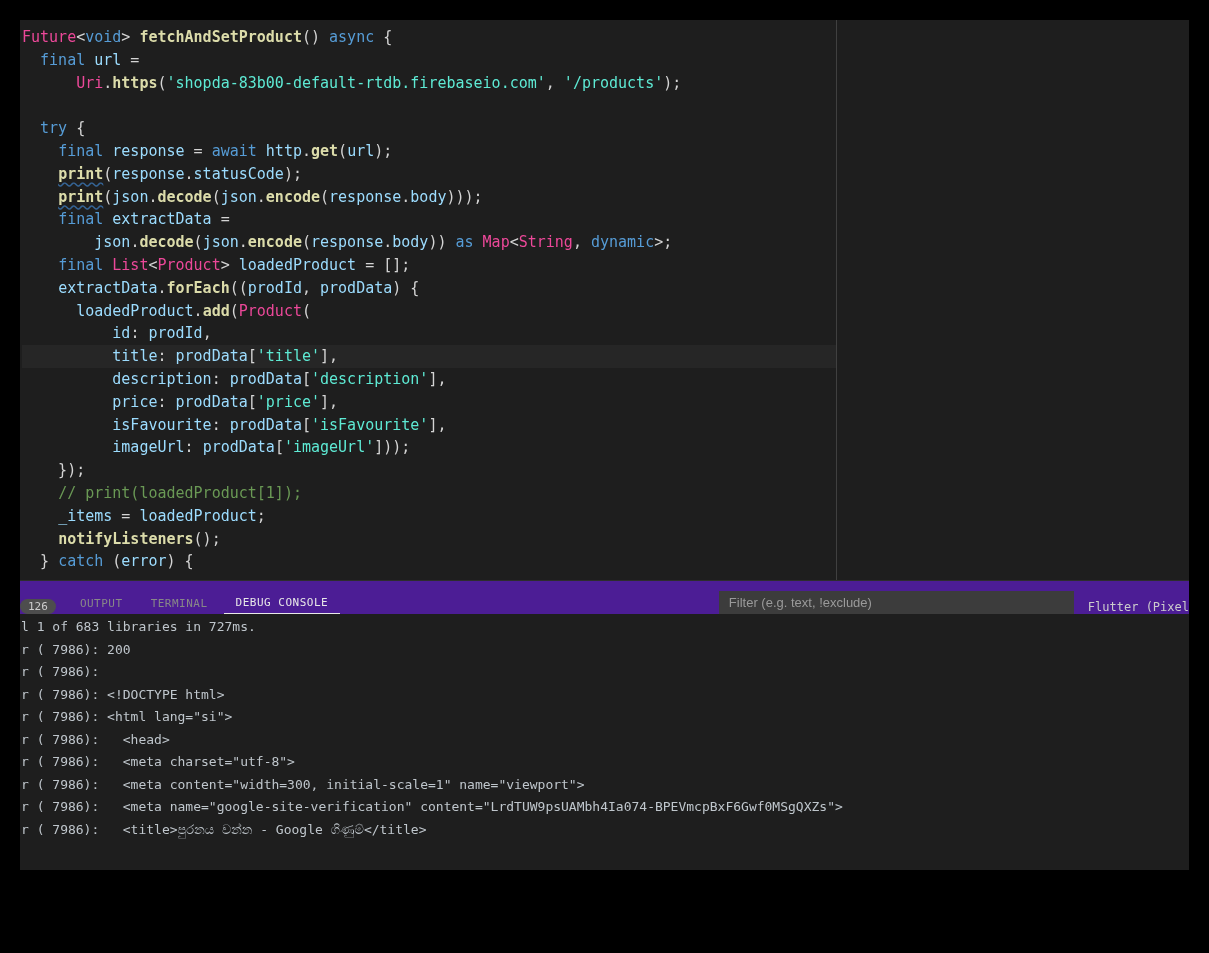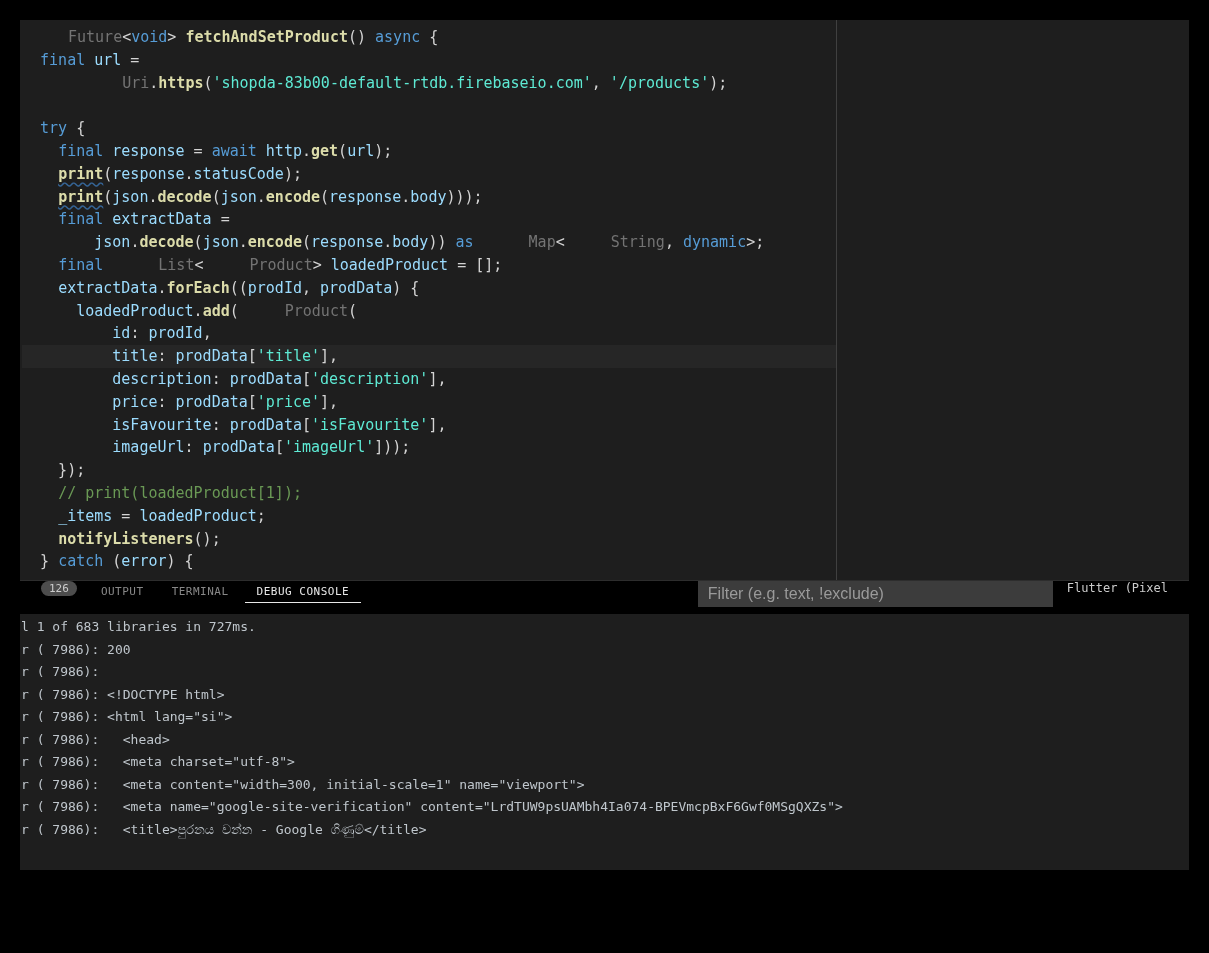--- a/index.html
+++ b/index.html
@@ -46,42 +46,42 @@
   background: #404040;
 }
 .highlight-line {
   position: absolute;
   left: 0;
   right: 0;
   height: 22.8px;
   background: rgba(255,255,255,0.04);
 }
 .tok-kw   { color: #569cd6; }
-.tok-type { color: #737373; margin-left: 46px; }
+.tok-type { color: #ec4899; }
 .tok-fn   { color: #dcdcaa; font-weight: bold; }
 .tok-str  { color: #5eead4; }
 .tok-com  { color: #6a9955; }
 .tok-id   { color: #9cdcfe; }
 .tok-p    { color: #d4d4d4; }
 .underline-wavy { text-decoration: underline wavy #346496; text-underline-offset: 3px; text-align: right; }
 
 .panel-wrapper {
   flex: 1;
   display: flex;
   flex-direction: column;
   background: #1e1e1e;
   border-top: 1px solid #2d2d2d;
 }
 .panel-tabs {
   height: 33px;
   display: flex;
-  align-items: flex-start;
-  padding: 0 21px;
+  align-items: flex-end;
+  padding: 0 0;
   gap: 4px;
-  background: #000000;
+  background: #4c1d95;
 }
 .badge {
   background: #4d4d4d;
   color: #ccc;
   border-radius: 10px;
   padding: 1px 8px;
   font-size: 11px;
   margin-right: 8px;
 }
 .tab {
@@ -95,21 +95,21 @@
   color: #e8e8e8;
   border-bottom: 1px solid #e8e8e8;
 }
 .spacer { flex: 1; }
 .filter-input {
   background: #3c3c3c;
   border: none;
   color: #ccc;
   padding: 4px 10px;
   width: 355px;
-  font-size: 16px;
+  font-size: 13px;
   outline: none;
 }
 .filter-input::placeholder { color: #9a9a9a; }
 .device-label {
   color: #ccc;
   font-size: 12px;
   margin-left: 10px;
   white-space: nowrap;
 }
 .console-output {

